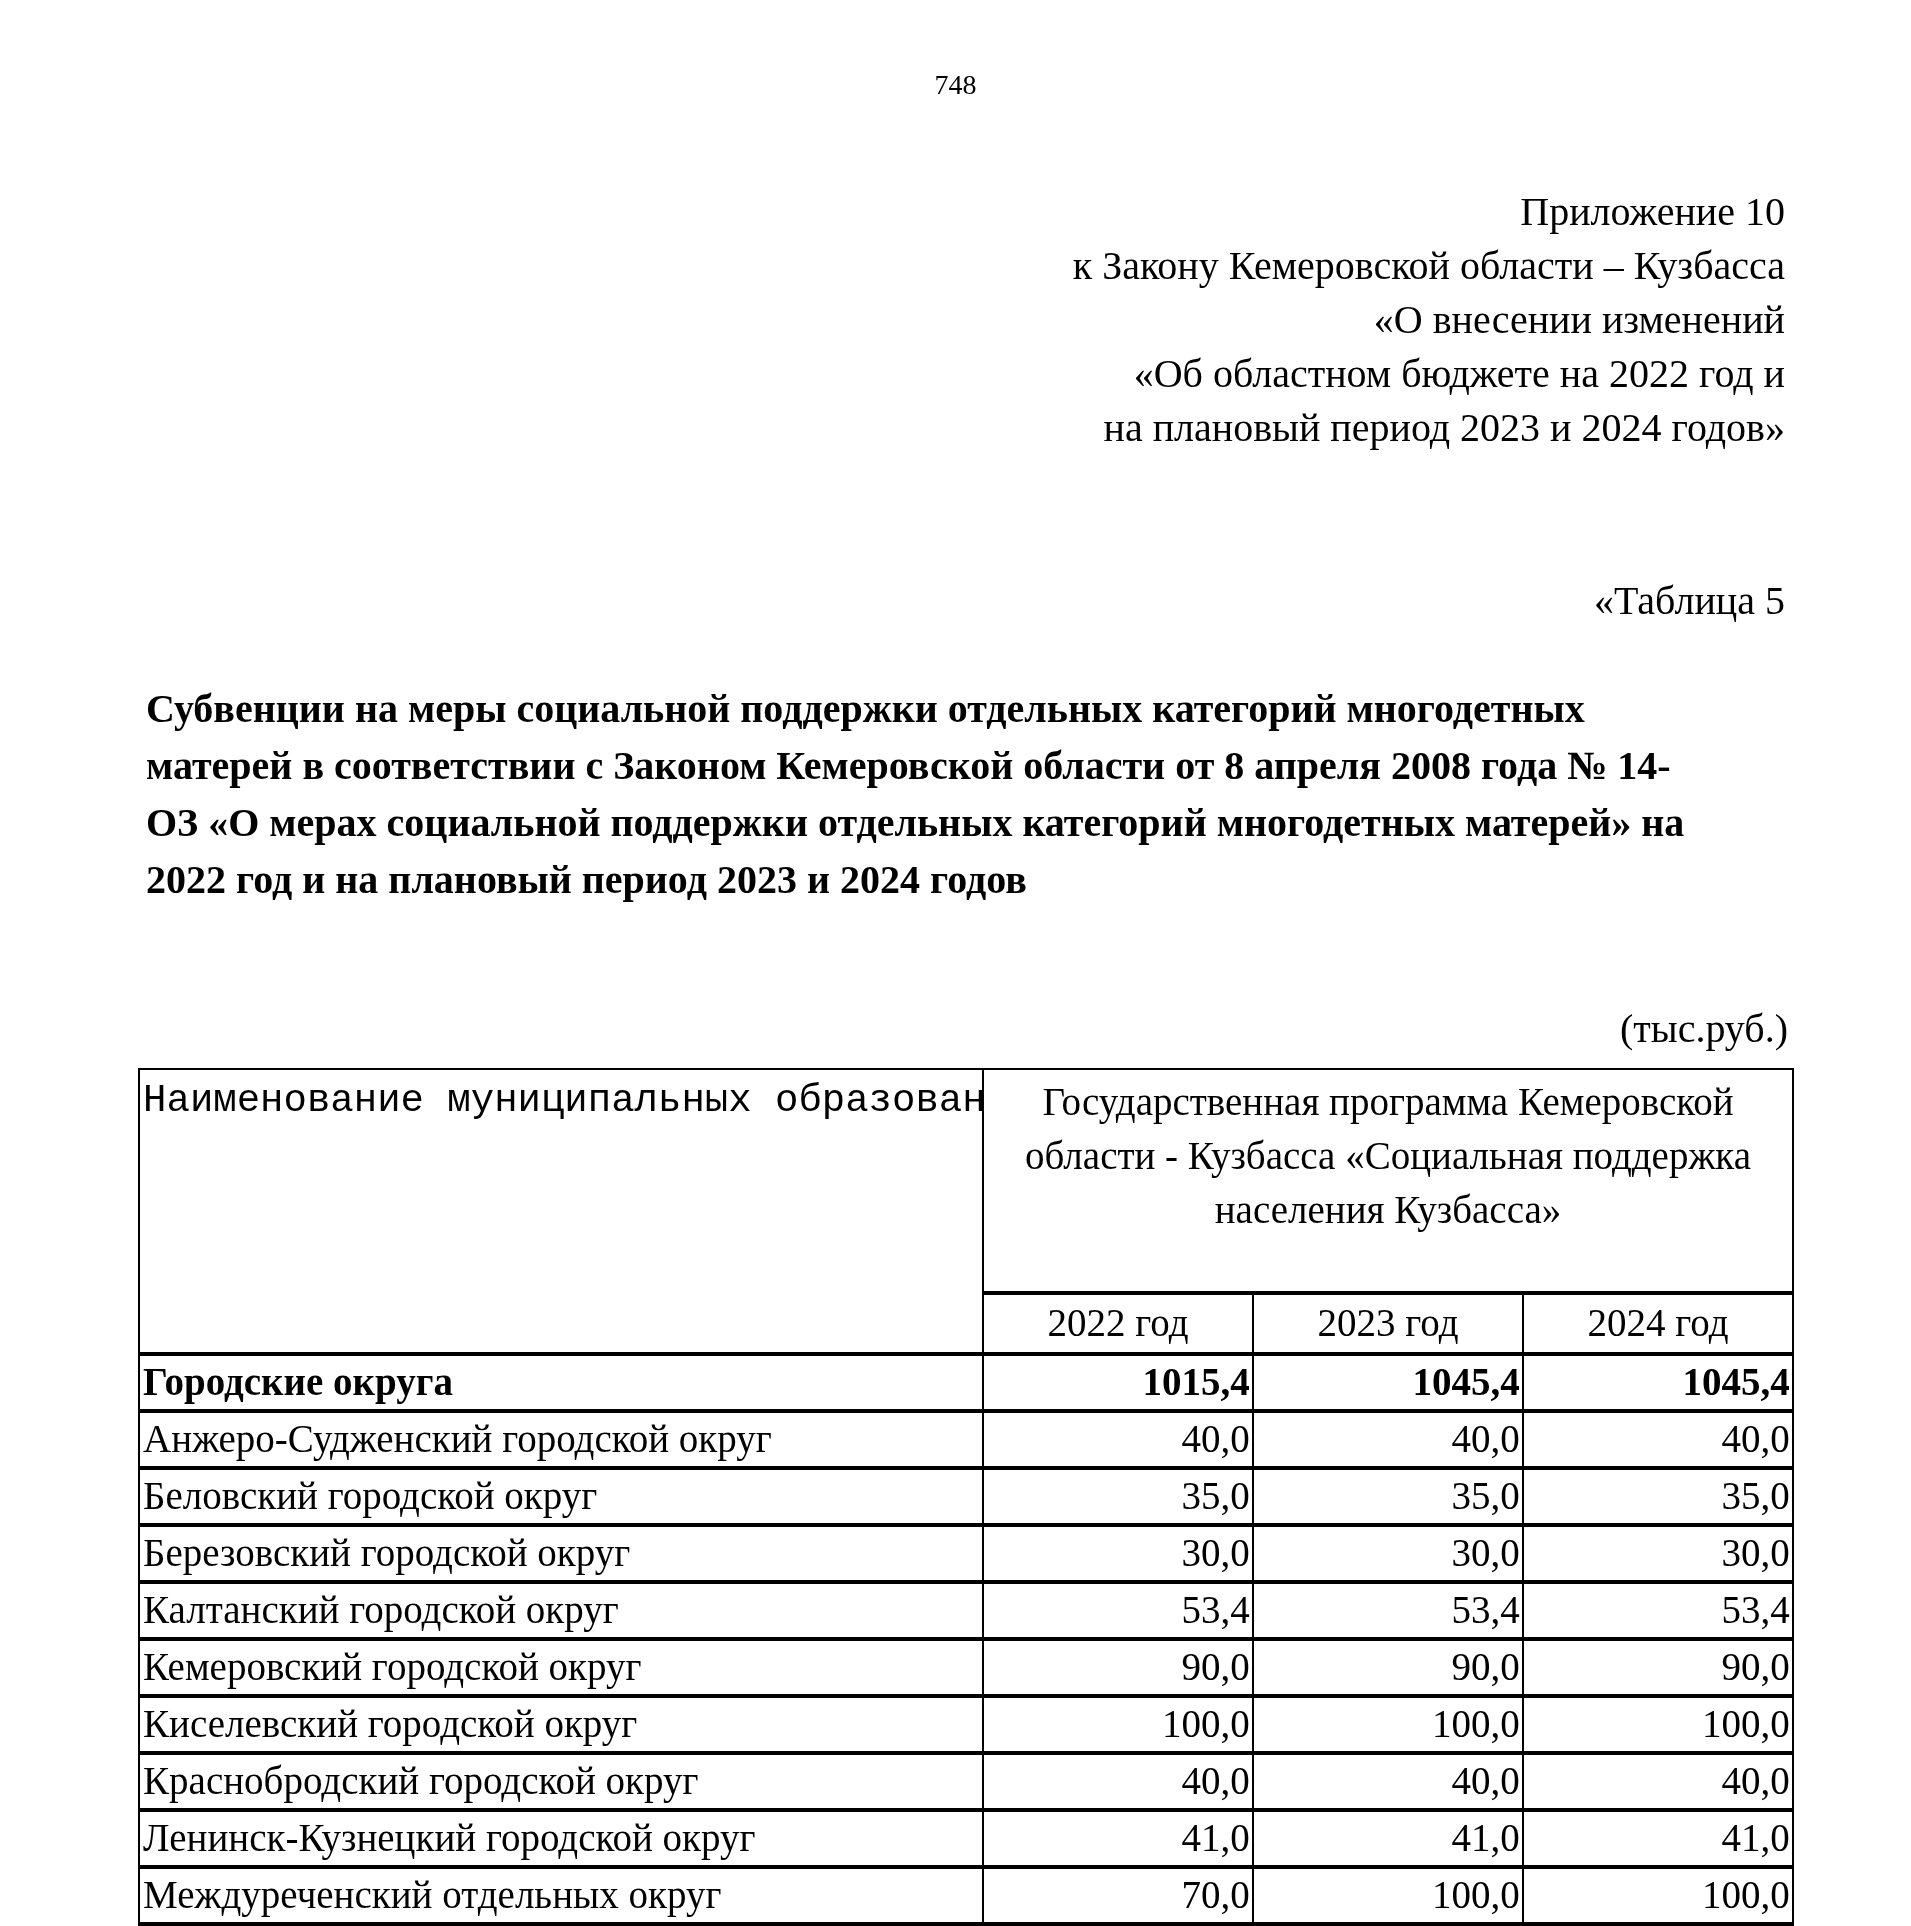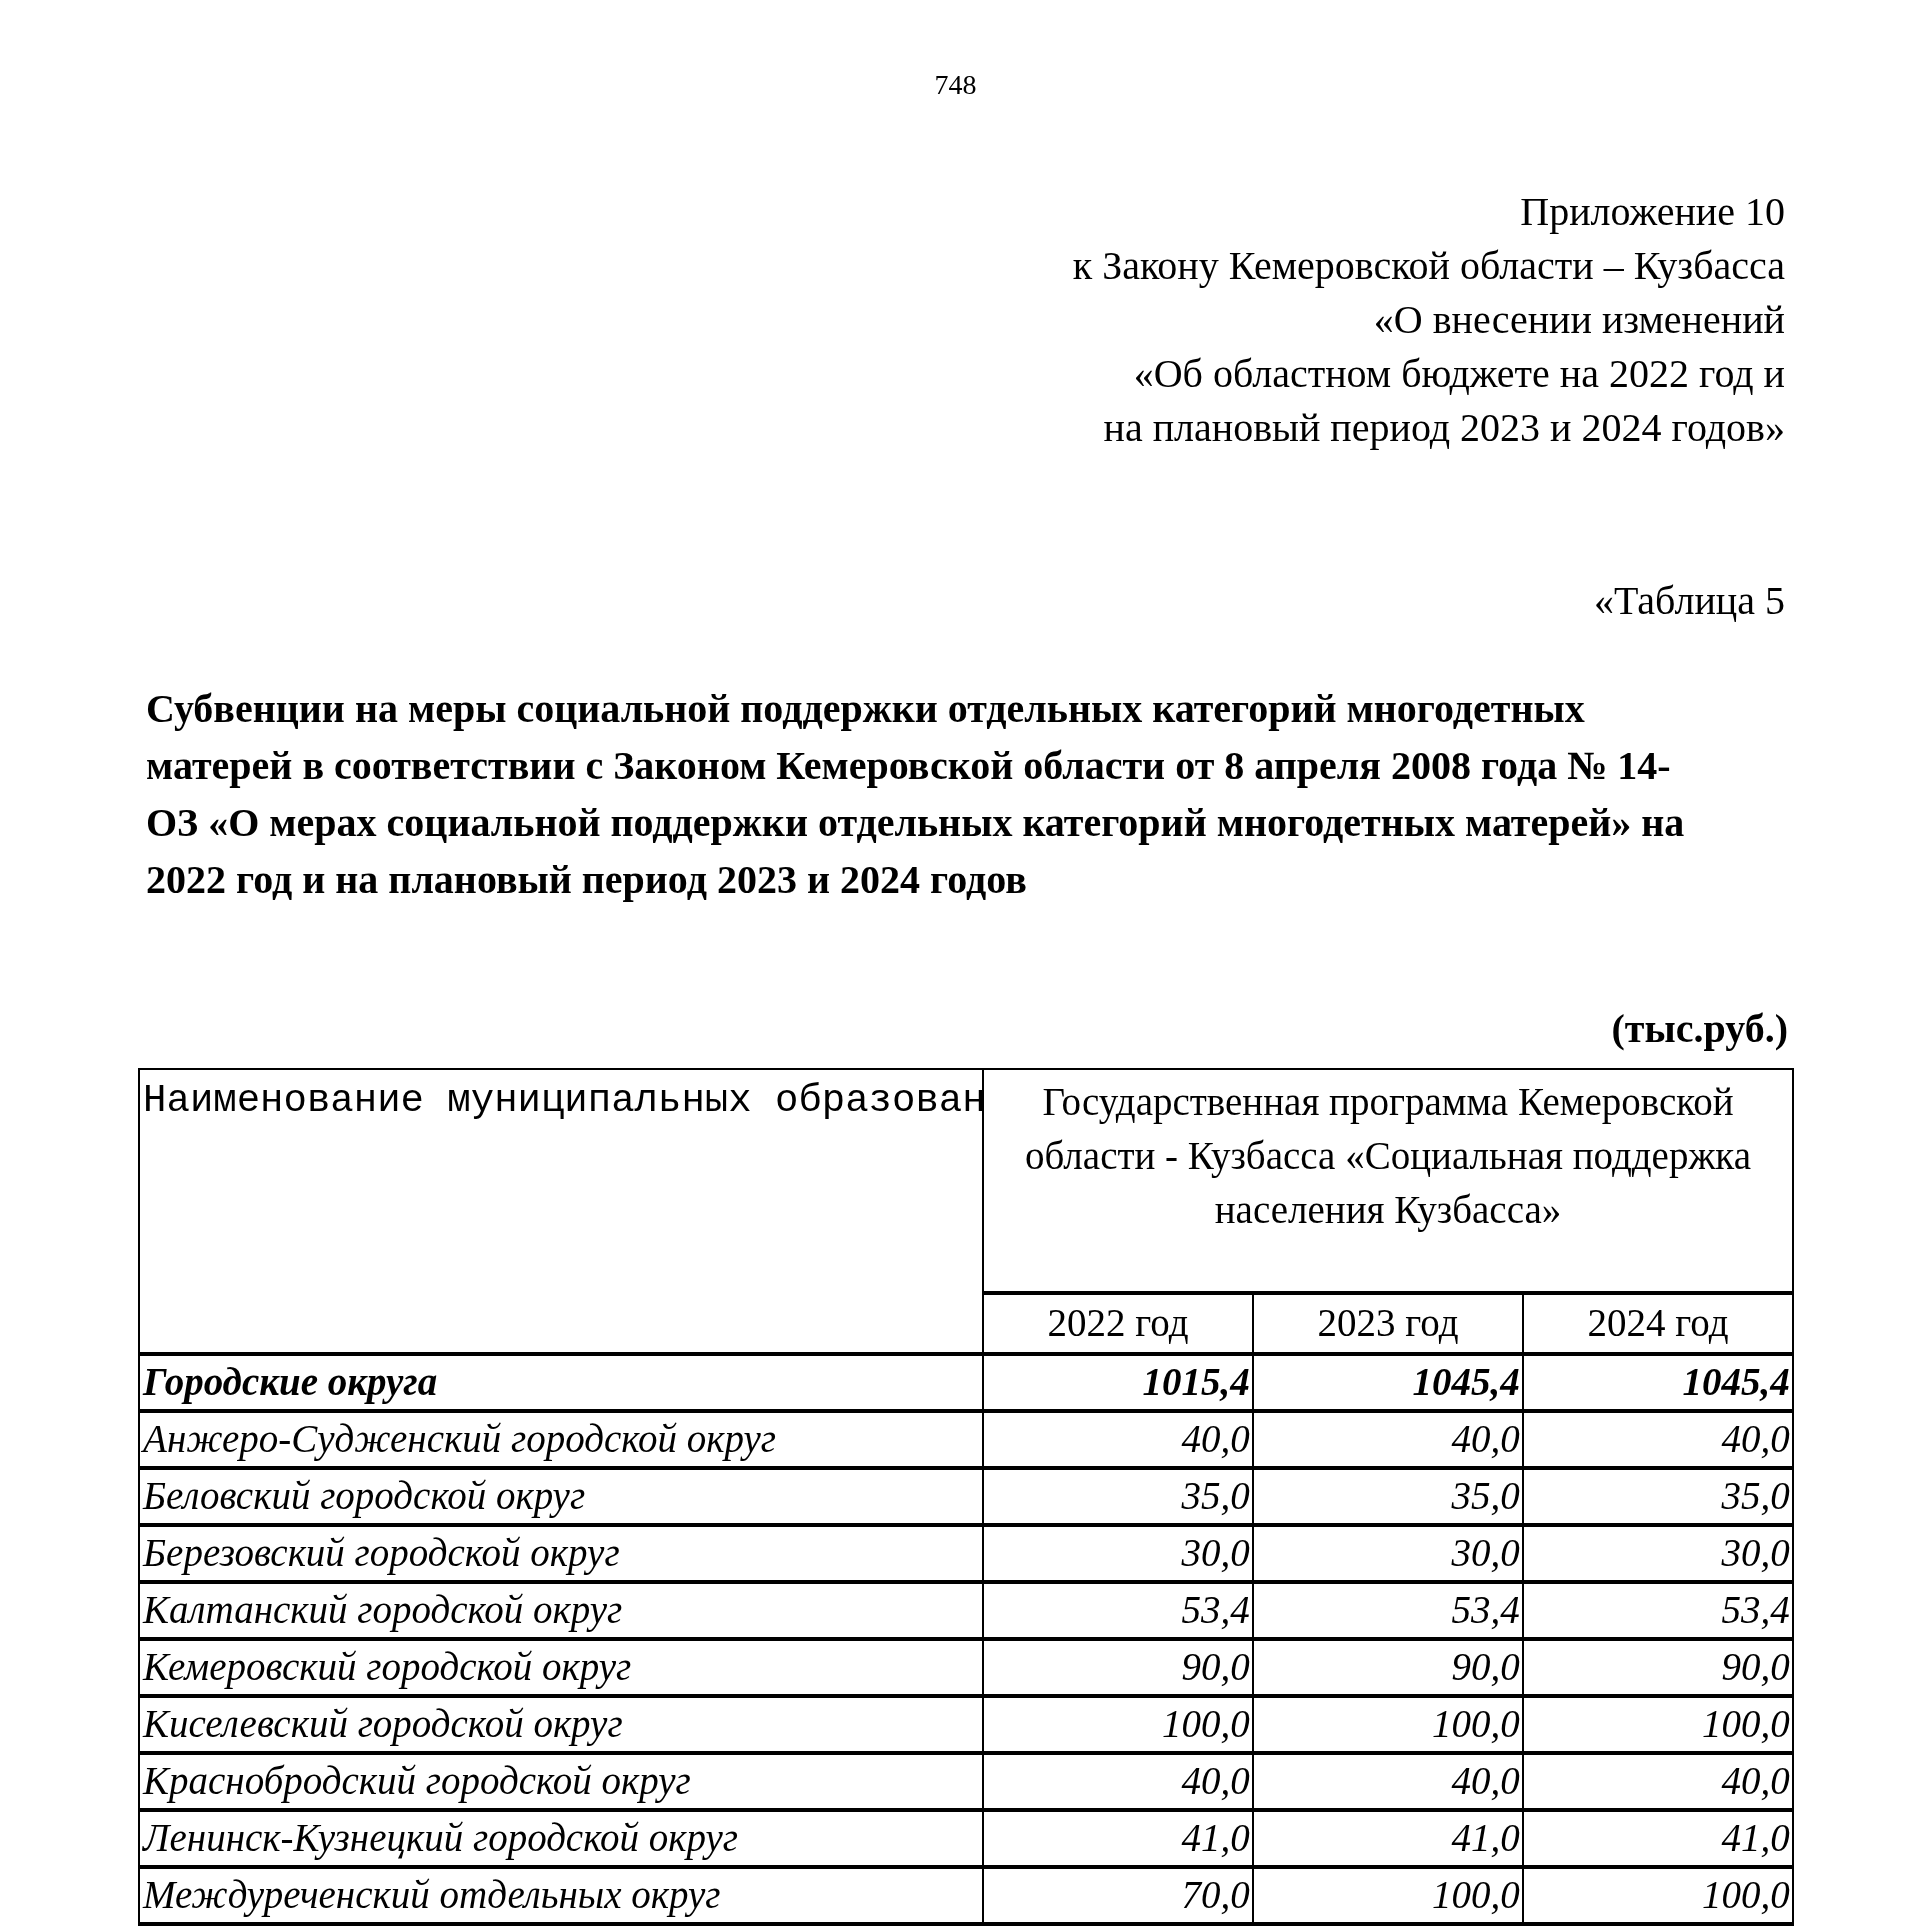--- a/index.html
+++ b/index.html
@@ -48,21 +48,20 @@
       font-size: 40px;
       line-height: 57px;
     }
     .doc-title div { white-space: nowrap; }
     .units {
       position: absolute;
       top: 1002px;
       right: 123px;
       font-size: 40px;
       line-height: 54px;
-      font-weight: bold;
     }
     table.data {
       position: absolute;
       top: 1068px;
       left: 138px;
       width: 1656px;
       border-collapse: collapse;
       table-layout: fixed;
       font-size: 39px;
     }
@@ -72,21 +71,20 @@
       border: 2.3px solid #000;
       padding: 0 3.1px;
       font-weight: normal;
       line-height: 46px;
       white-space: nowrap;
       overflow: hidden;
     }
     table.data tbody tr { height: 57px; }
     table.data tbody tr td {
       border-top-width: 4.6px;
-      font-style: italic;
     }
     .h-name {
       vertical-align: top;
       text-align: center;
       padding-top: 7.7px !important;
       height: 216px;
       font-family: Liberation Mono, monospace;
     }
     .h-program {
       vertical-align: top;

